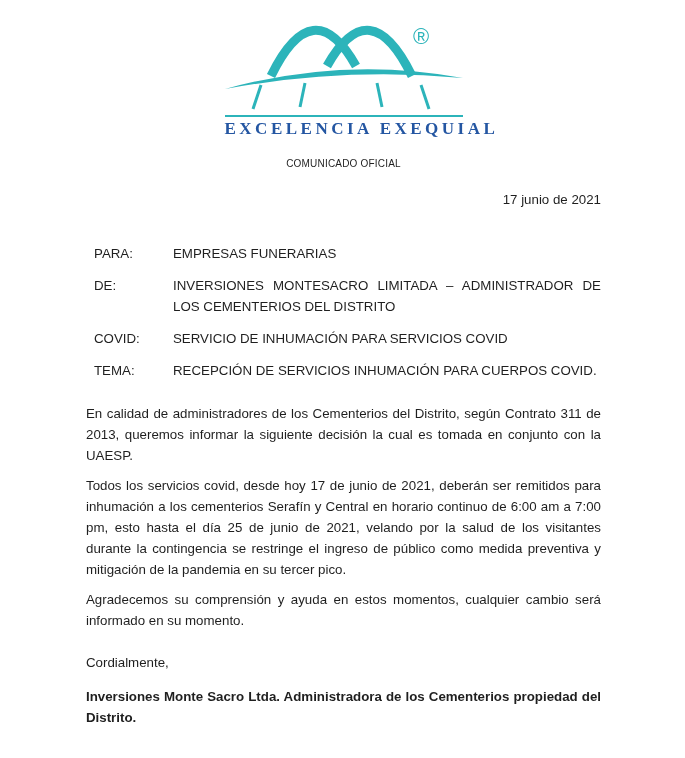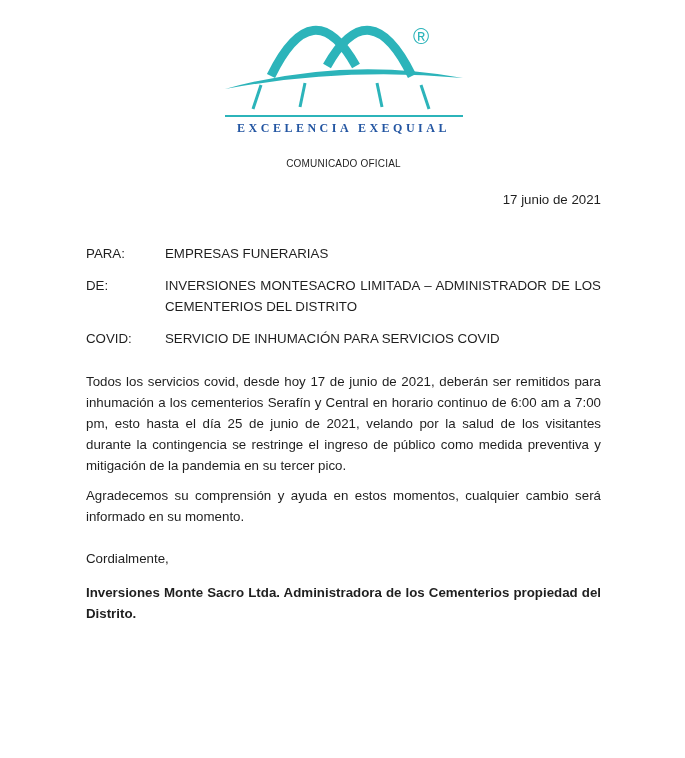--- a/index.html
+++ b/index.html
@@ -24,31 +24,31 @@
   }
   .logo-block { text-align:center; padding-top:2px; }
   .logo-block svg { display:block; margin:0 auto; }
   .wordmark {
     width:238px;
     margin:1px auto 0;
     border-top:2px solid var(--teal);
     padding-top:3px;
     font-family:"Liberation Serif", serif;
     font-weight:bold;
-    font-size:12px;
+    font-size:17px;
     line-height:17px;
     letter-spacing:3.5px;
     color:var(--blue);
     white-space:nowrap;
     text-align:center;
   }
   .doc-title { text-align:center; margin-top:16px; font-size:10px; letter-spacing:0.2px; }
   .doc-date  { text-align:right; margin-top:15px; }
   .meta { margin-top:33px; }
-  .meta-row { display:flex; margin-bottom:11px; }
+  .meta-row { display:flex; margin-bottom:11px;margin-left:8px; }
   .meta-label { flex:0 0 79px; }
   .meta-value { flex:1; text-align:justify; }
   .body-section { margin-top:22px; }
   .para { margin:0 0 9px; text-align:justify; }
   .salutation { margin-top:21px; }
   .signature  { margin-top:13px; text-align:justify;font-weight:bold; }
 </style>
 </head>
 <body>
 
@@ -84,22 +84,27 @@
       <span class="meta-value">EMPRESAS FUNERARIAS</span>
     </div>
     <div class="meta-row">
       <span class="meta-label">DE:</span>
       <span class="meta-value">INVERSIONES MONTESACRO LIMITADA – ADMINISTRADOR DE LOS CEMENTERIOS DEL DISTRITO</span>
     </div>
     <div class="meta-row">
       <span class="meta-label">COVID:</span>
       <span class="meta-value">SERVICIO DE INHUMACIÓN PARA SERVICIOS COVID</span>
     </div>
+    <div class="meta-row">
+      <span class="meta-label">TEMA:</span>
+      <span class="meta-value">RECEPCIÓN DE SERVICIOS INHUMACIÓN PARA CUERPOS COVID.</span>
+    </div>
   </div>
 
   <div class="body-section">
+    <p class="para">En calidad de administradores de los Cementerios del Distrito, según Contrato 311 de 2013, queremos informar la siguiente decisión la cual es tomada en conjunto con la UAESP.</p>
     <p class="para">Todos los servicios covid, desde hoy 17 de junio de 2021, deberán ser remitidos para inhumación a los cementerios Serafín y Central en horario continuo de 6:00 am a 7:00 pm, esto hasta el día 25 de junio de 2021, velando por la salud de los visitantes durante la contingencia se restringe el ingreso de público como medida preventiva y mitigación de la pandemia en su tercer pico.</p>
     <p class="para">Agradecemos su comprensión y ayuda en estos momentos, cualquier cambio será informado en su momento.</p>
     <p class="salutation">Cordialmente,</p>
     <p class="signature">Inversiones Monte Sacro Ltda. Administradora de los Cementerios propiedad del Distrito.</p>
   </div>
 
 </div>
 
 </body></html>

